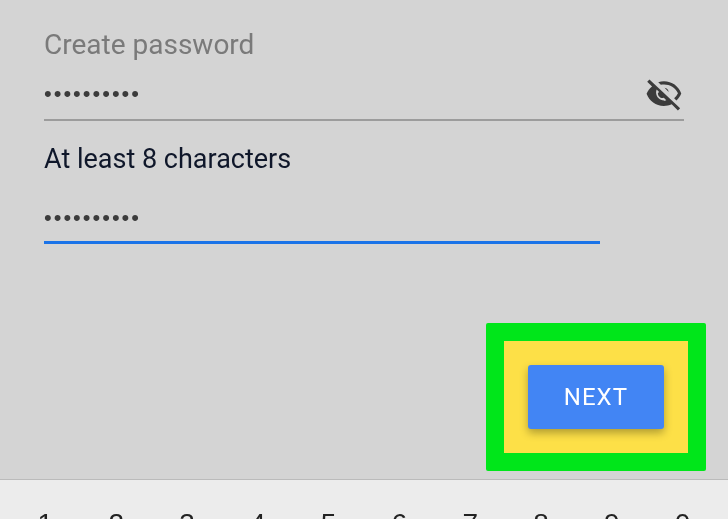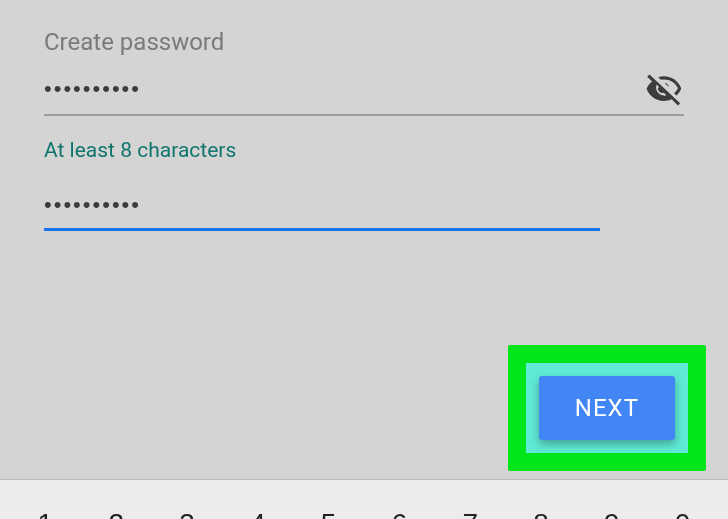--- a/index.html
+++ b/index.html
@@ -12,21 +12,21 @@
       position: relative;
     }
     .form {
       padding: 28px 44px 0 44px;
     }
     .field-group {
       position: relative;
       margin-bottom: 22px;
     }
     .field-label {
-      font-size: 24px;
+      font-size: 28px;
       color: #7a7a7a;
       margin-bottom: 18px;
       display: block;
     }
     .field-label.focused {
       color: #1a73e8;
     }
     .input-row {
       display: flex;
       align-items: center;
@@ -46,43 +46,43 @@
       display: flex;
       align-items: center;
       justify-content: center;
     }
     .eye-icon svg {
       width: 38px;
       height: 38px;
       fill: #3c3c3c;
     }
     .helper-text {
-      font-size: 21px;
-      color: #0f766e;
+      font-size: 27px;
+      color: #0f172a;
       margin-top: 16px;
       margin-bottom: 30px;
     }
     .confirm-row {
       display: flex;
       align-items: center;
       border-bottom: 3px solid #1a73e8;
       padding-bottom: 10px;
       width: 556px;
     }
     .next-highlight {
       position: absolute;
       right: 22px;
       bottom: 48px;
       background: #00e61a;
       padding: 18px;
       border-radius: 2px;
     }
     .next-inner {
-      background: #5eead4;
-      padding: 13px;
+      background: #fde047;
+      padding: 24px;
     }
     .next-button {
       background: #4285f4;
       color: #ffffff;
       font-size: 24px;
       letter-spacing: 1px;
       border: none;
       padding: 18px 36px;
       border-radius: 3px;
       box-shadow: 0 4px 8px rgba(0,0,0,0.3);

